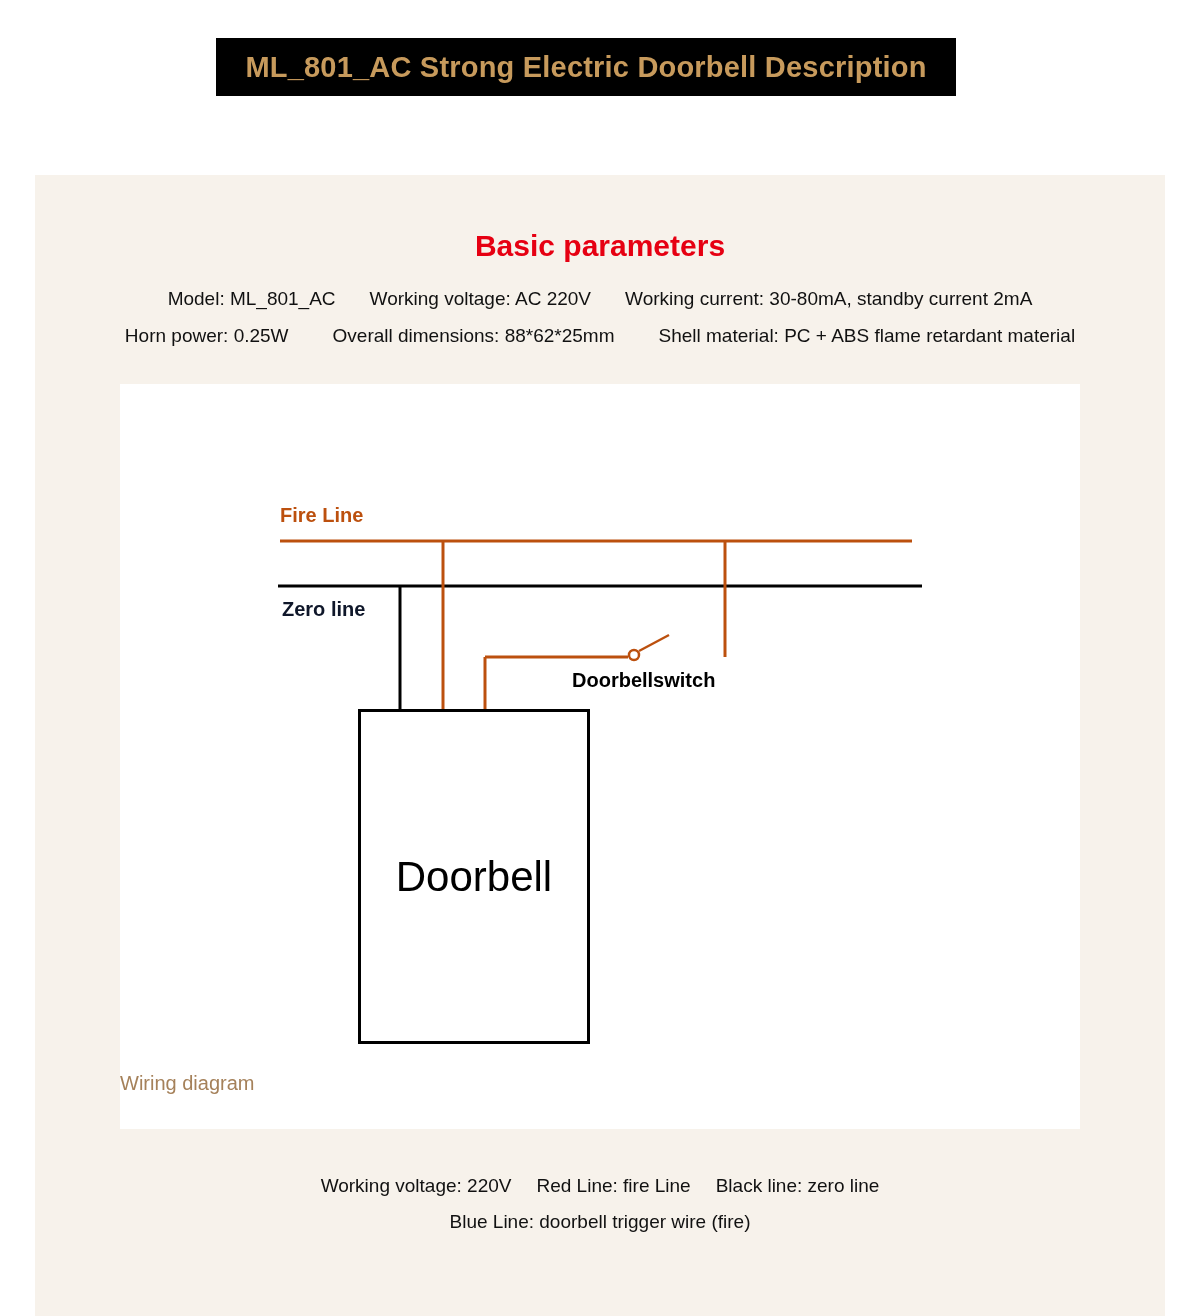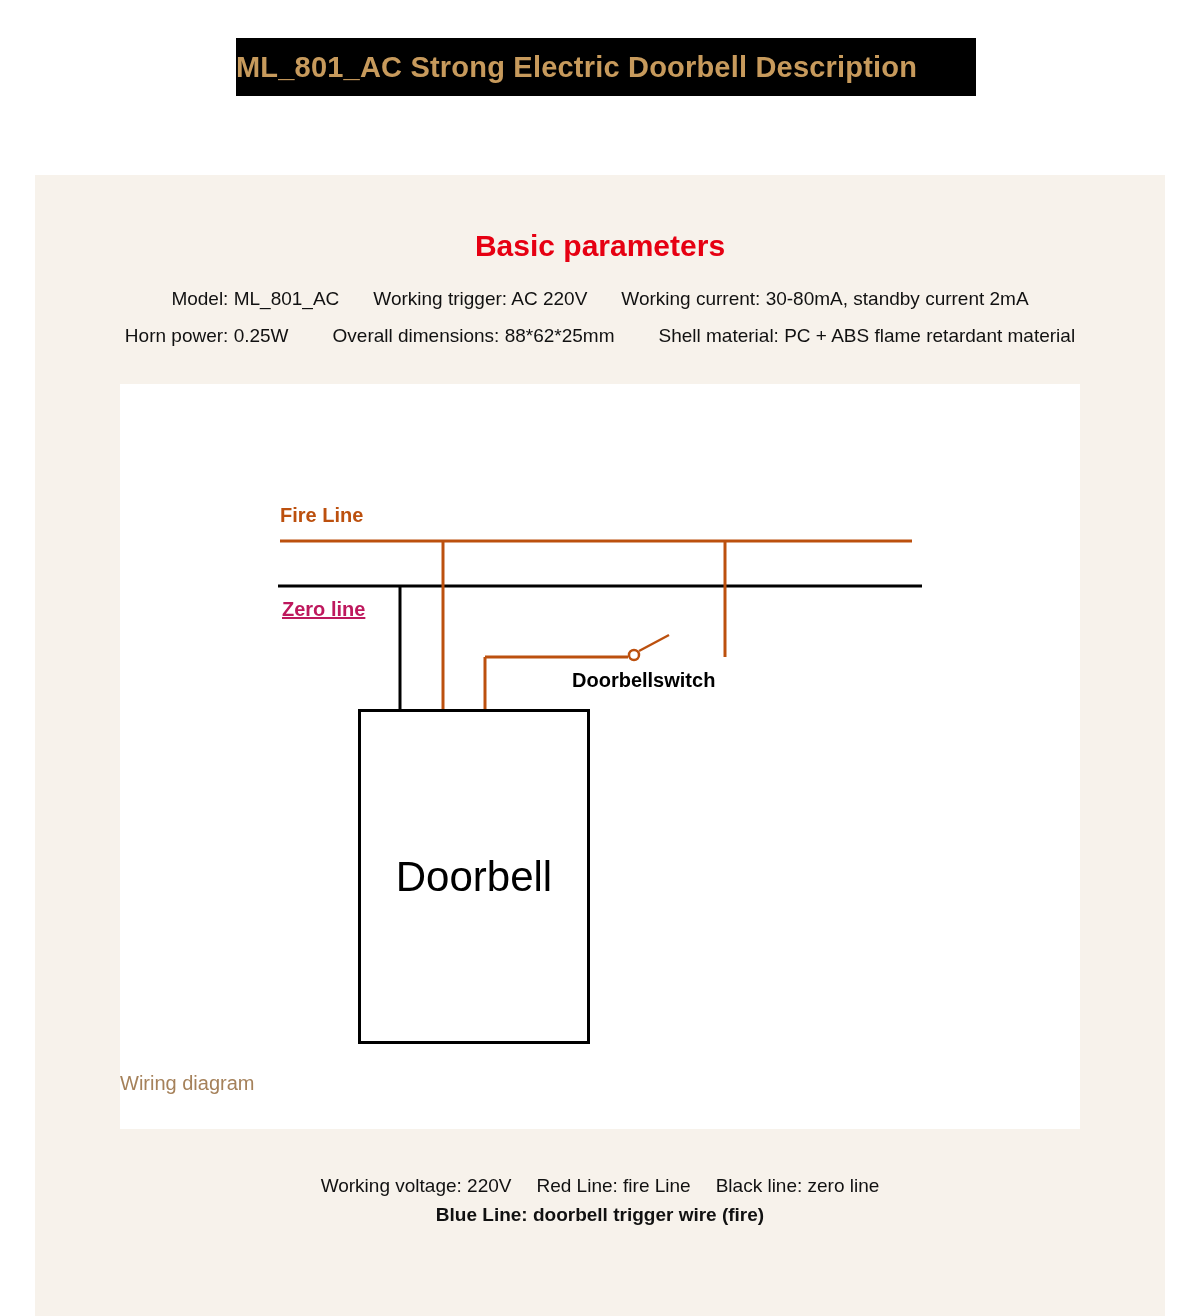--- a/index.html
+++ b/index.html
@@ -10,28 +10,28 @@
     position: relative;
     width: 1200px;
     height: 1316px;
     background: #ffffff;
     overflow: hidden;
     margin: 0 auto;
   }
 
   .banner {
     position: absolute;
-    left: 236px;
+    left: 216px;
     top: 38px;
     width: 740px;
     height: 58px;
     background: #000000;
     display: flex;
     align-items: center;
-    justify-content: flex-start;
+    justify-content: center;
   }
   .banner-text {
     color: #c79a5c;
     font-size: 29px;
     font-weight: bold;
     letter-spacing: 0.2px;
   }
 
   .panel {
     position: absolute;
@@ -83,21 +83,21 @@
     height: 745px;
   }
 
   .diagram-label {
     position: absolute;
     font-size: 20px;
     font-weight: bold;
     white-space: nowrap;
   }
   .fire-label   { left: 160px; top: 120px; color: #bc500e; }
-  .zero-label   { left: 162px; top: 214px; color: #be185d; text-decoration: underline; }
+  .zero-label   { left: 162px; top: 214px; color: #0f172a; }
   .switch-label { left: 452px; top: 285px; color: #000000; }
 
   .doorbell {
     position: absolute;
     left: 238px;
     top: 325px;
     width: 232px;
     height: 335px;
     background: #ffffff;
     border: 3px solid #000000;
@@ -123,38 +123,38 @@
 
   .footer-line {
     display: flex;
     justify-content: center;
     gap: 25px;
     font-size: 19px;
     color: #111111;
     white-space: nowrap;
   }
   .footer-line.f1 { margin-top: 46px; }
-  .footer-line.f2 { margin-top: 7px; font-weight: bold; }
+  .footer-line.f2 { margin-top: 14px; }
 </style>
 </head>
 <body>
 
 <div class="page">
 
   <div class="banner">
     <span class="banner-text">ML_801_AC Strong Electric Doorbell Description</span>
   </div>
 
   <div class="panel">
 
     <h2 class="red-heading basic-heading">Basic parameters</h2>
 
     <div class="param-line l1">
       <span>Model: ML_801_AC</span>
-      <span>Working trigger: AC 220V</span>
+      <span>Working voltage: AC 220V</span>
       <span>Working current: 30-80mA, standby current 2mA</span>
     </div>
     <div class="param-line l2">
       <span>Horn power: 0.25W</span>
       <span>Overall dimensions: 88*62*25mm</span>
       <span>Shell material: PC + ABS flame retardant material</span>
     </div>
 
     <div class="diagram-box">
 

